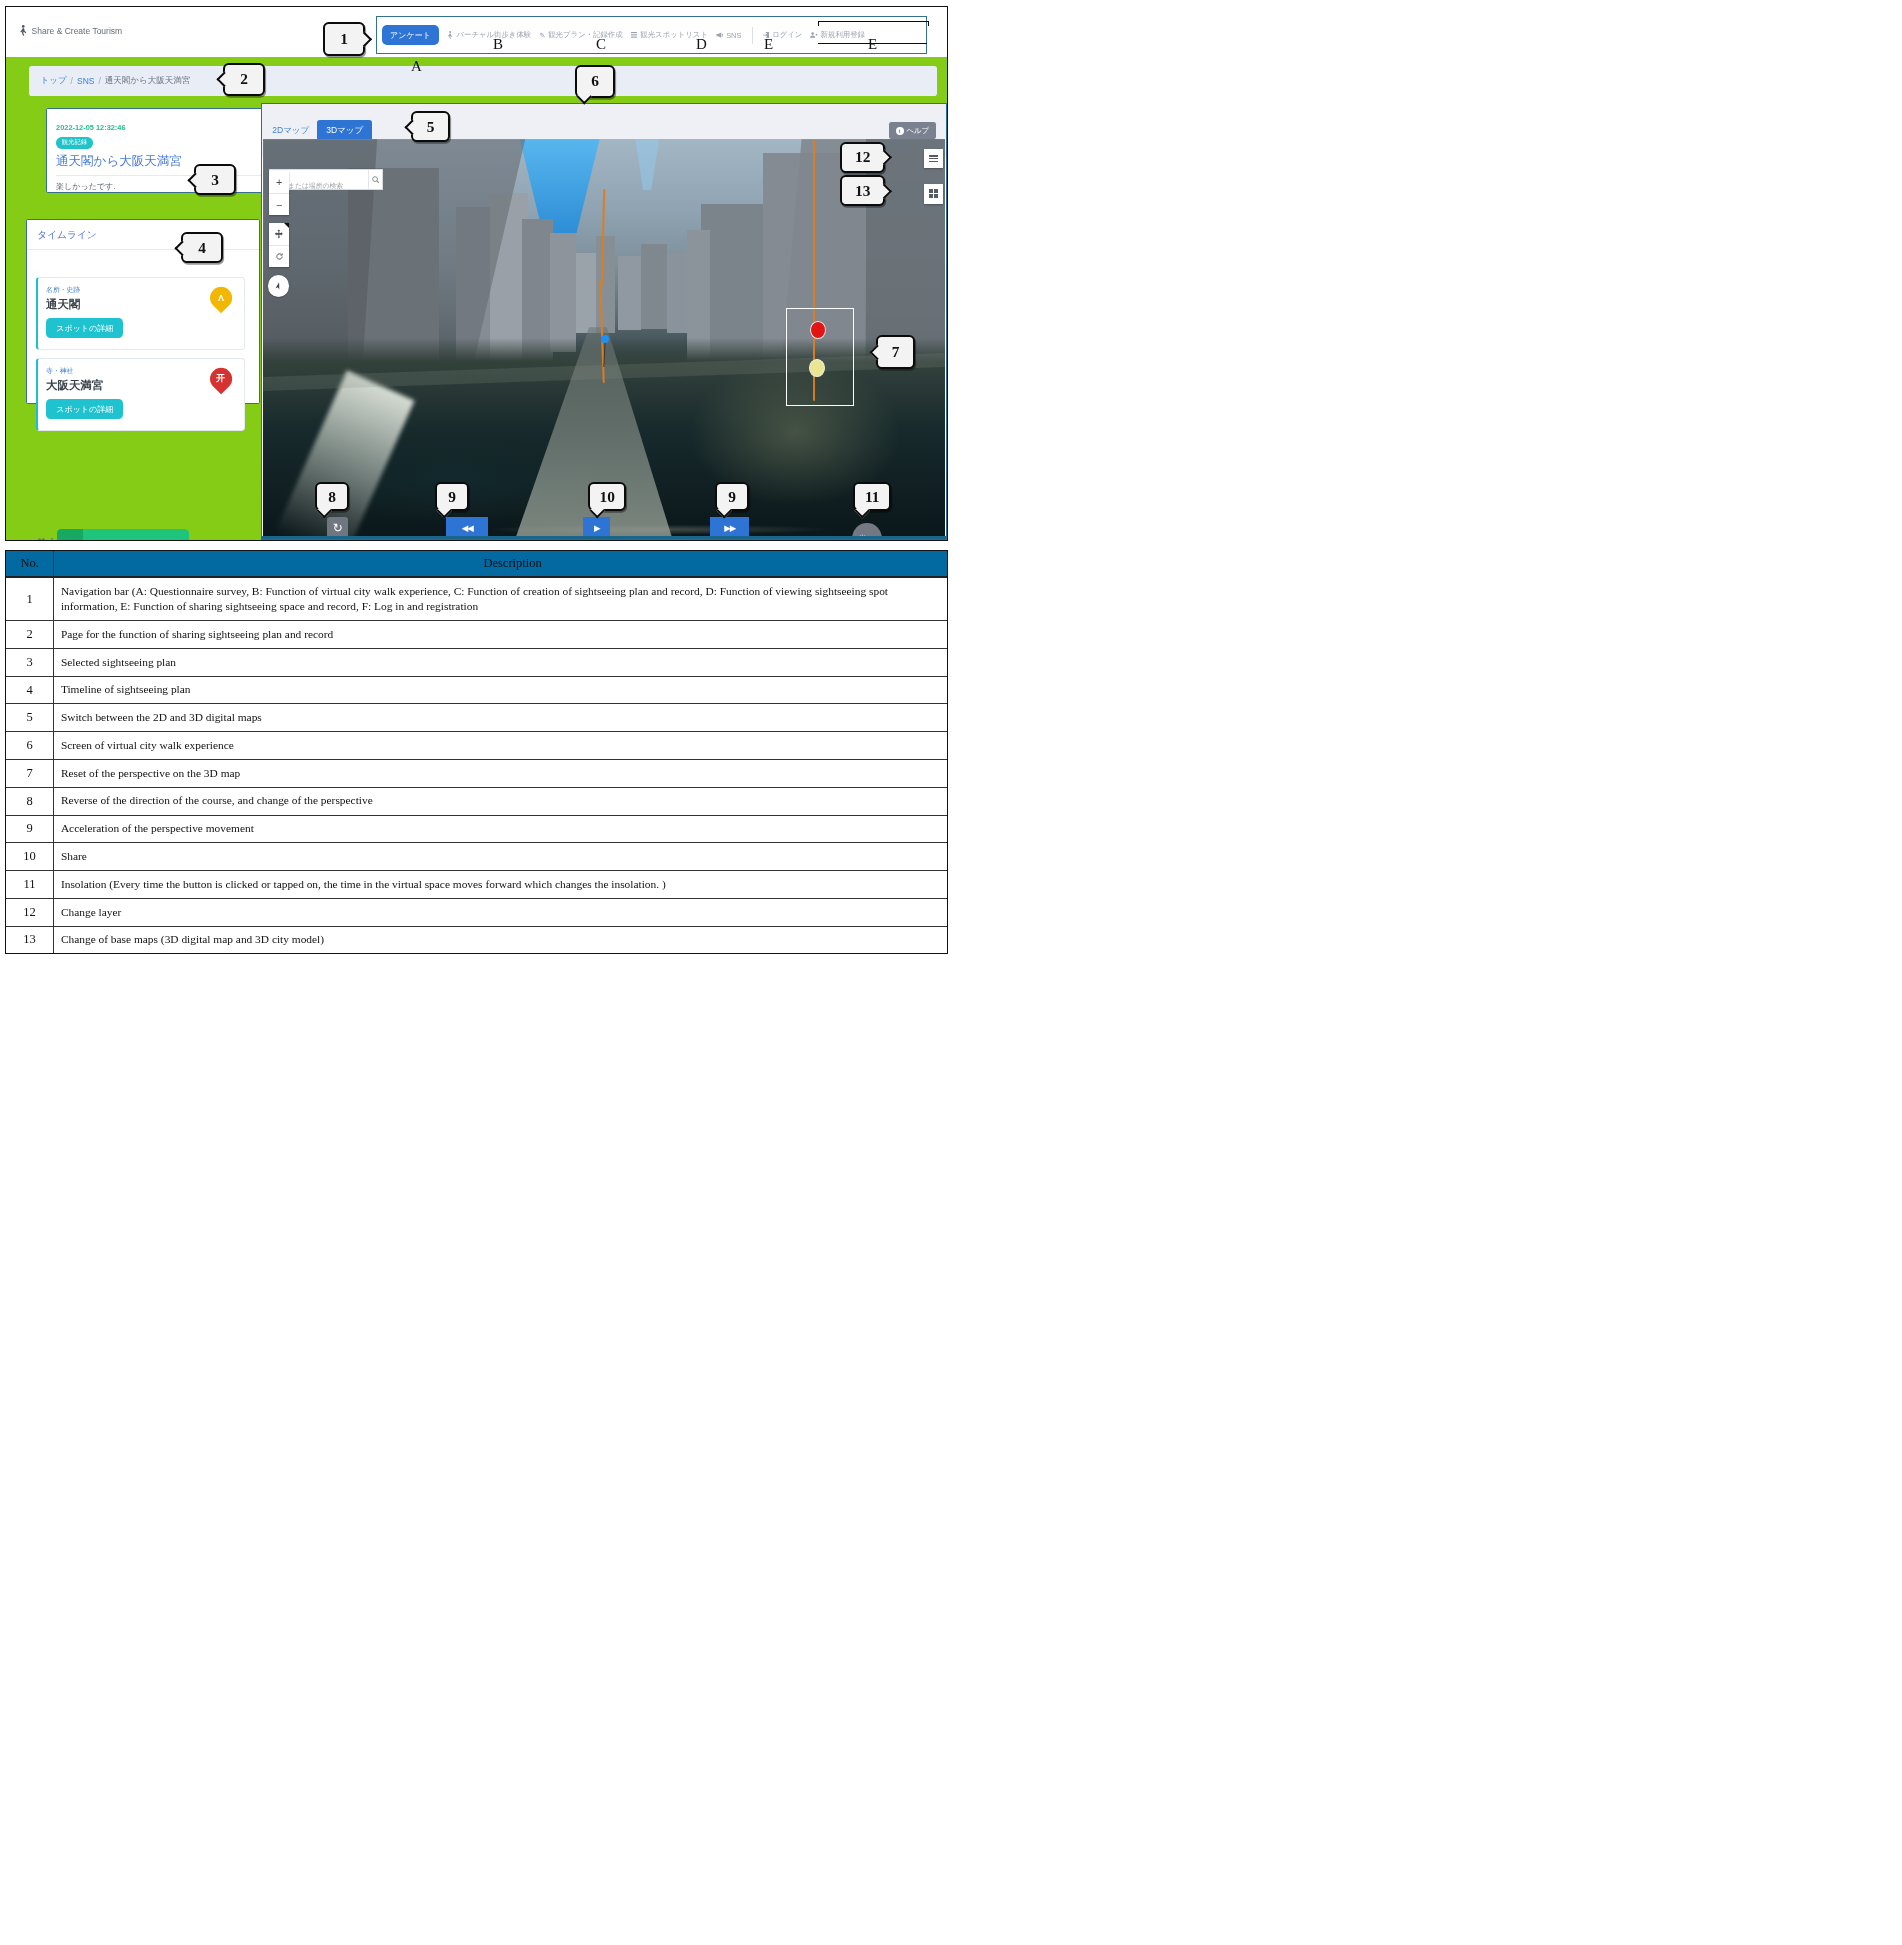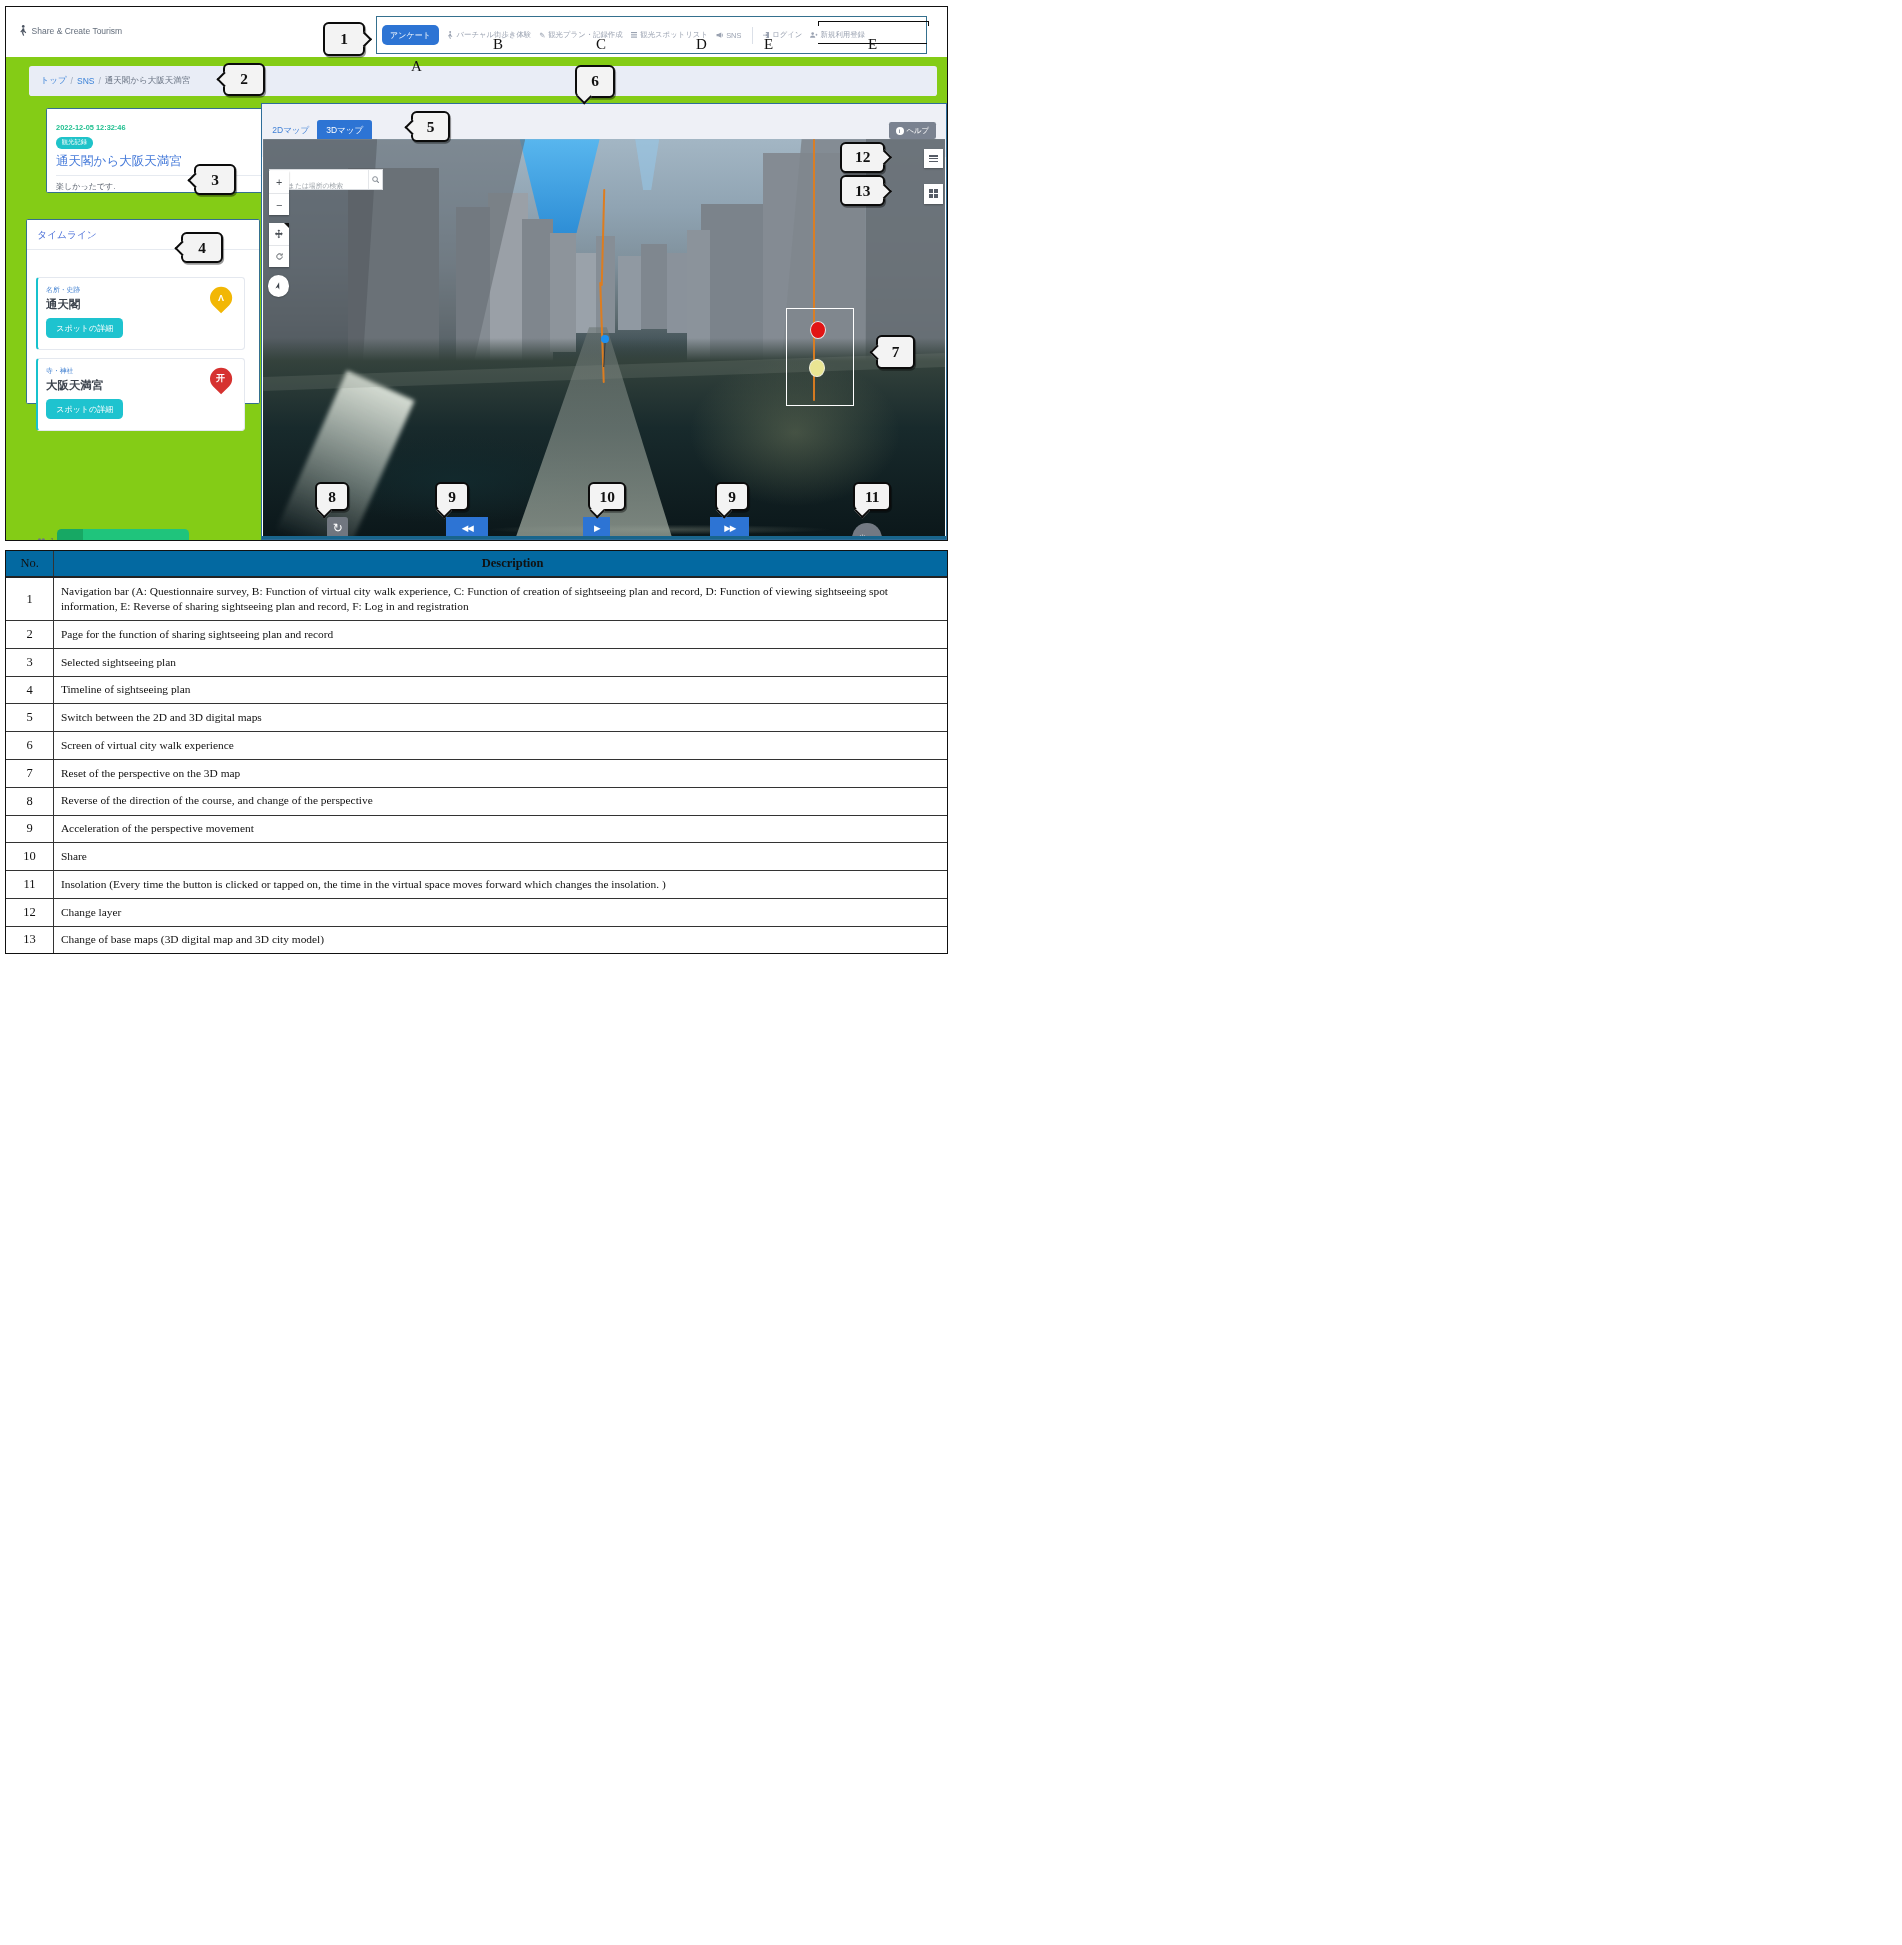--- a/index.html
+++ b/index.html
@@ -89,21 +89,21 @@
   .t-right .tail{right:-6.3px;top:50%;transform:translateY(-50%) rotate(45deg);border-right:2.3px solid #0b0b0b;border-top:2.3px solid #0b0b0b;}
   .t-down  .tail{left:2.3px;bottom:-6.3px;transform:rotate(45deg);border-right:2.3px solid #0b0b0b;border-bottom:2.3px solid #0b0b0b;}
   
   .dtable{position:absolute;left:5.1px;top:550px;width:941px;border:1.1px solid #111;border-collapse:collapse;font-family:"Liberation Serif",serif;color:#111;}
   .dtable .hrow{display:flex;background:#0369a1;border-bottom:2.3px solid #222;gap:24px;}
   .dtable .row{display:flex;border-bottom:1.7px solid #333;}
   .dtable .row:last-child{border-bottom:0;}
   .cno{width:47px;flex:0 0 47px;border-right:1.1px solid #333;display:flex;align-items:center;justify-content:center;font-size:12.5px;}
   .cdesc{flex:1;padding:5.7px 6.8px;font-size:11.4px;line-height:1.35;}
   .hrow .cno{font-size:12.5px;height:25px;}
-  .hrow .cdesc{display:flex;align-items:center;justify-content:center;font-size:12.5px;padding:0;font-weight:bold;}
+  .hrow .cdesc{display:flex;align-items:center;justify-content:center;font-size:12.5px;padding:0;}
   svg{display:block;}
 </style>
 </head>
 <body>
 
 <div class="page">
 
   <div class="shot">
 
     <div class="navbar">
@@ -403,21 +403,21 @@
       </div>
   </div>
 
   <div class="dtable">
     <div class="hrow">
       <div class="cno">No.</div>
       <div class="cdesc">Description</div>
     </div>
     <div class="row">
         <div class="cno">1</div>
-        <div class="cdesc">Navigation bar (A: Questionnaire survey, B: Function of virtual city walk experience, C: Function of creation of sightseeing plan and record, D: Function of viewing sightseeing spot information, E: Reverse of sharing sightseeing plan and record, F: Log in and registration</div>
+        <div class="cdesc">Navigation bar (A: Questionnaire survey, B: Function of virtual city walk experience, C: Function of creation of sightseeing plan and record, D: Function of viewing sightseeing spot information, E: Function of sharing sightseeing space and record, F: Log in and registration</div>
       </div>
     <div class="row">
         <div class="cno">2</div>
         <div class="cdesc">Page for the function of sharing sightseeing plan and record</div>
       </div>
     <div class="row">
         <div class="cno">3</div>
         <div class="cdesc">Selected sightseeing plan</div>
       </div>
     <div class="row">

